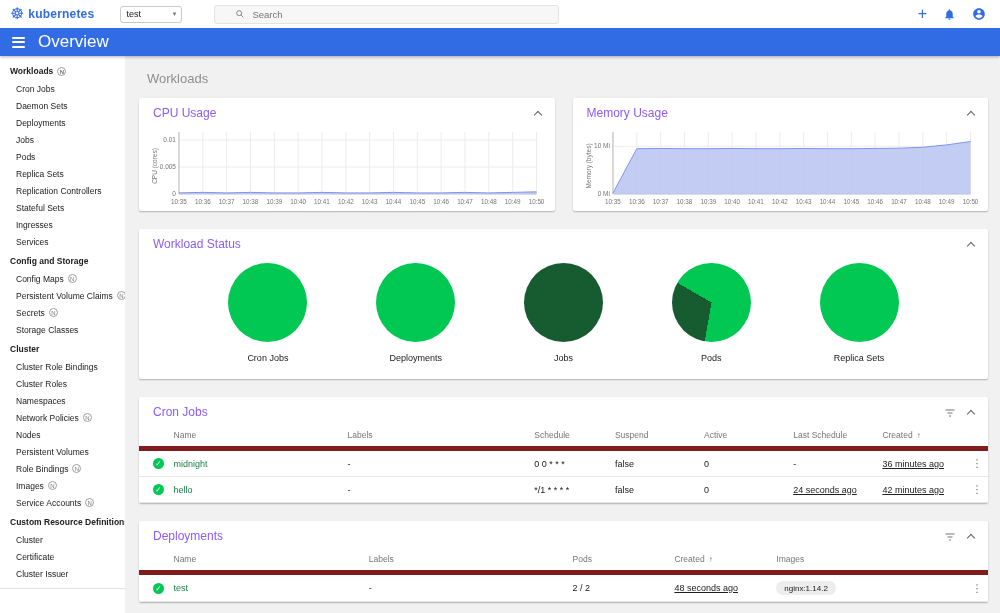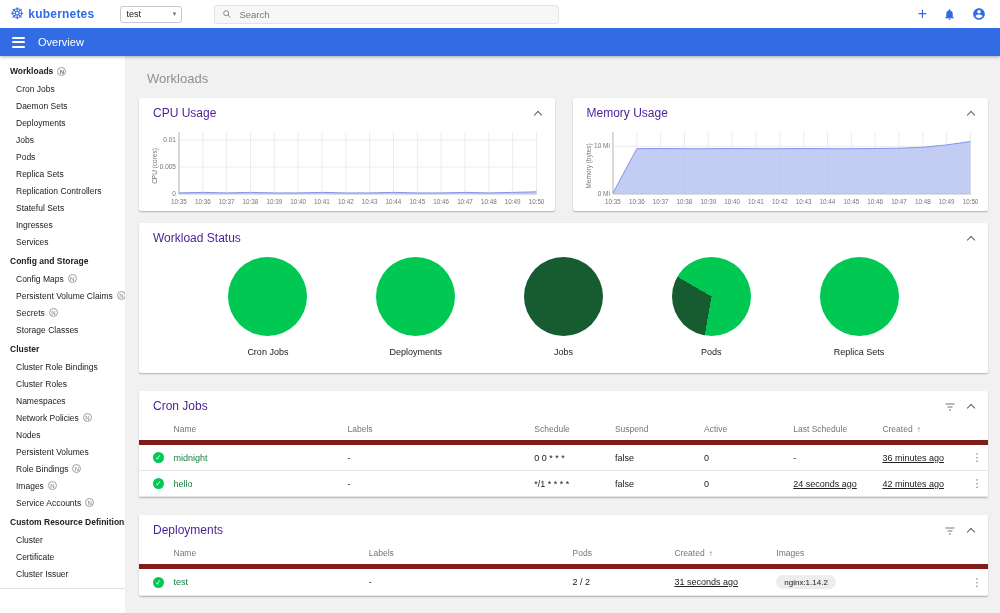--- a/index.html
+++ b/index.html
@@ -17,63 +17,63 @@
   
   .topbar { height:28px; background:#fff; display:flex; align-items:center; padding:0 10px; position:relative; z-index:3; }
   .brand { display:flex; align-items:center; gap:4px; cursor:pointer; }
   .logo { color:var(--brand-blue); font-size:16px; line-height:1; }
   .brand-text { color:var(--brand-blue); font-size:12px; font-weight:700; letter-spacing:0.2px; }
   .ns-select { margin-left:26px; width:62px; height:17px; border:1px solid #c9c9c9; border-radius:3px;
                display:flex; align-items:center; justify-content:space-between; padding:0 5px;
                font-size:9px; color:#202020; cursor:pointer; background:#fff; }
   .caret { color:#757575; font-size:7px; }
   .searchbar { margin-left:32px; width:345px; height:19px; background:#f7f7f7; border:1px solid #e3e3e3;
-               border-radius:3px; display:flex; align-items:center; gap:7px; padding:0 7px; }
+               border-radius:3px; display:flex; align-items:center; gap:7px; padding:0 20px; }
   .search-input { border:none; outline:none; background:transparent; font-size:9.5px; width:100%;
                   font-family:"Liberation Sans", sans-serif; color:#202020; }
   .search-input::placeholder { color:#757575; }
   .topbar-right { margin-left:auto; display:flex; align-items:center; gap:16px; padding-right:4px; }
   .plus { color:var(--brand-blue); font-size:16px; font-weight:400; line-height:1; cursor:pointer; }
   .tb-icon { display:inline-flex; cursor:pointer; }
 
   
   .appbar { height:28px; background:var(--brand-blue); display:flex; align-items:center; gap:13px;
             padding:0 12px; color:#fff; box-shadow:0 1px 3px rgba(0,0,0,.3); position:relative; z-index:2; }
   .hamburger { display:inline-flex; flex-direction:column; gap:2.5px; cursor:pointer; }
   .hamburger i { width:13px; height:2px; background:#fff; border-radius:1px; }
-  .appbar-title { font-size:11px; font-weight:500; }
+  .appbar-title { font-size:17px; font-weight:500; }
 
   
   .layout { display:flex; height:557px; overflow:hidden; }
   .sidebar { width:125px; min-width:125px; background:#fff; padding:4px 0 0; overflow:hidden; }
   .sb-header { display:flex; align-items:center; gap:4px; padding:6px 10px 4px; font-size:8.5px;
                font-weight:700; color:#202020; white-space:nowrap; overflow:hidden; cursor:pointer; }
   .sb-item { display:flex; align-items:center; gap:4px; padding:3.5px 10px 3.5px 16px; font-size:8.5px;
              color:#202020; white-space:nowrap; overflow:hidden; cursor:pointer; }
   .n-badge { flex:none; width:9px; height:9px; border:1px solid #9e9e9e; border-radius:50%;
              font-size:6px; line-height:8px; text-align:center; color:#757575; }
   .sb-divider { border-top:1px solid #e0e0e0; margin:6px 0; }
 
   .main { flex:1; overflow:hidden; padding:0 12px 0 14px; }
   .page-title { color:#8f8f8f; font-size:13px; margin:15px 0 12px 8px; }
 
   
   .card { background:#fff; border-radius:2px; box-shadow:0 1px 2px rgba(0,0,0,.18), 0 1px 1px rgba(0,0,0,.1); }
   .card-header { display:flex; align-items:center; gap:12px; padding:8px 14px 6px; }
-  .card-title { font-size:12px; color:#4c1d95; }
+  .card-title { font-size:12px; color:#8b5cf6; }
   .hdr-spacer { flex:1; }
   .chev-up { width:6px; height:6px; border-left:1.5px solid #616161; border-top:1.5px solid #616161;
              transform:rotate(45deg); display:inline-block; margin-top:3px; cursor:pointer; }
   .filter-icon { display:inline-flex; cursor:pointer; margin-top:1px; }
 
   .charts-row { display:flex; gap:18px; }
   .chart-card { flex:1; height:113px; }
   .chart-holder { padding:0 10px 2px; }
 
-  .status-card { margin-top:12px; }
+  .status-card { margin-top:18px; }
   .donut-row { display:flex; justify-content:space-around; align-items:flex-start; padding:6px 55px 16px; }
   .donut { width:79px; height:79px; border-radius:50%; margin:0 auto; cursor:pointer; }
   .donut-label { text-align:center; margin-top:11px; font-size:9px; color:#202020; }
 
   .table-card { margin-top:18px; }
   .data-table { width:100%; border-collapse:collapse; table-layout:fixed; }
   .data-table th { font-size:8.5px; color:#757575; font-weight:400; text-align:left;
                    padding:5px 8px 6px; border-bottom:5px solid #7f1d1d; white-space:nowrap; overflow:hidden; }
   .data-table td { font-size:9px; color:#202020; padding:6px 8px; border-bottom:1px solid #e6e6e6;
                    white-space:nowrap; overflow:hidden; vertical-align:middle; }
@@ -484,21 +484,21 @@
                 <th><span>Images</span></th>
                 <th></th>
               </tr>
             </thead>
             <tbody>
               <tr>
                 <td><span class="check-icon">✓</span></td>
                 <td><a class="res-link">test</a></td>
                 <td><span>-</span></td>
                 <td><span>2 / 2</span></td>
-                <td><span class="time-val">31 seconds ago</span></td>
+                <td><span class="time-val">48 seconds ago</span></td>
                 <td><span class="chip">nginx:1.14.2</span></td>
                 <td><span class="kebab">⋮</span></td>
               </tr>
             </tbody>
           </table>
         </div>
     </section>
   </main>
 </div>
 

